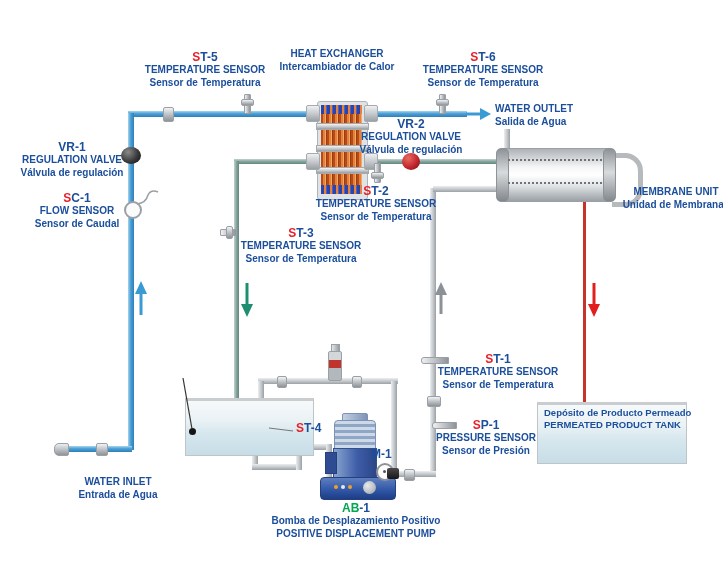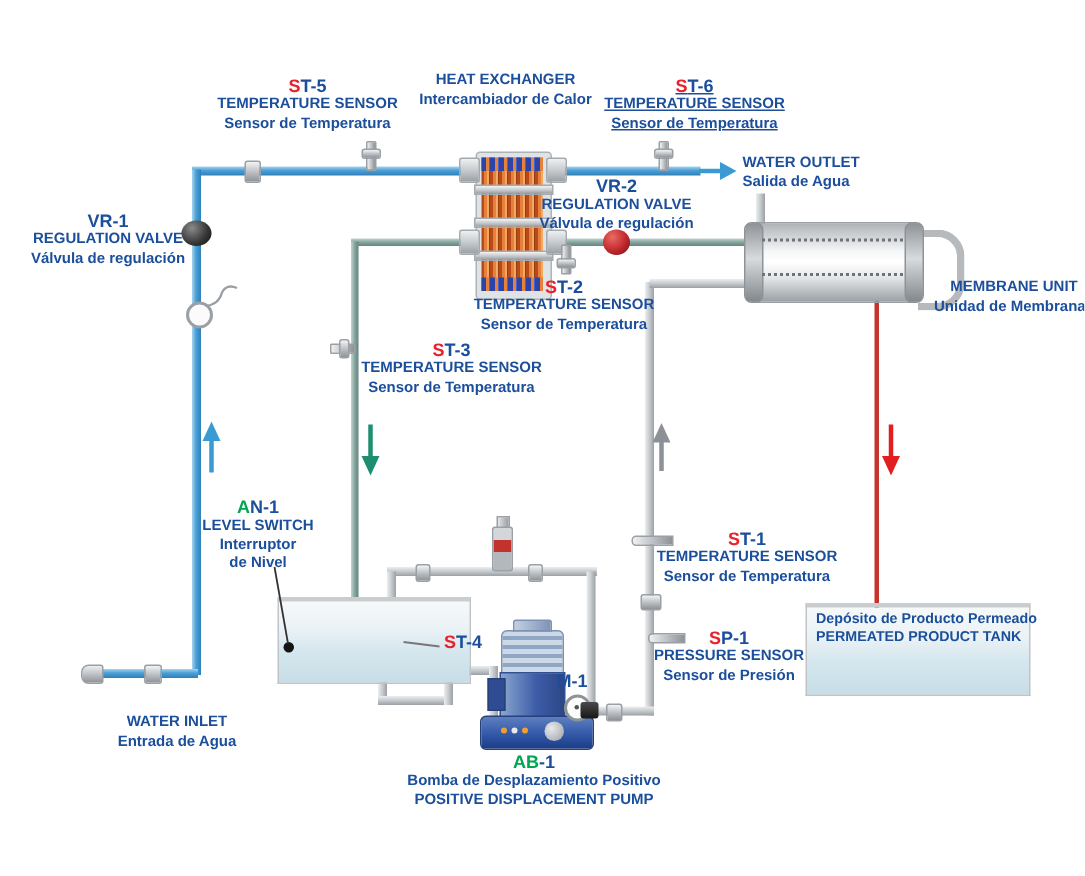--- a/index.html
+++ b/index.html
@@ -180,21 +180,21 @@
     <div class="code"><span class="red">S</span><span>T-5</span></div>
     <div>TEMPERATURE SENSOR</div>
     <div>Sensor de Temperatura</div>
   </div>
 
   <div class="lbl center z7" style="left:337px;top:48px;">
     <div>HEAT EXCHANGER</div>
     <div>Intercambiador de Calor</div>
   </div>
 
-  <div class="lbl center z7" style="left:463px;top:50px;text-decoration:underline;">
+  <div class="lbl center z7" style="left:483px;top:50px;">
     <div class="code"><span class="red">S</span><span>T-6</span></div>
     <div>TEMPERATURE SENSOR</div>
     <div>Sensor de Temperatura</div>
   </div>
 
   <div class="lbl z7" style="left:495px;top:103px;">
     <div>WATER OUTLET</div>
     <div>Salida de Agua</div>
   </div>
 
@@ -203,44 +203,43 @@
     <div>REGULATION VALVE</div>
     <div>Válvula de regulación</div>
   </div>
 
   <div class="lbl center z7" style="left:72px;top:140px;">
     <div class="code">VR-1</div>
     <div>REGULATION VALVE</div>
     <div>Válvula de regulación</div>
   </div>
 
+  <div class="lbl center z7" style="left:77px;top:191px;">
+    <div class="code"><span class="red">S</span><span>C-1</span></div>
+    <div>FLOW SENSOR</div>
+    <div>Sensor de Caudal</div>
+  </div>
 
   <div class="lbl center z7" style="left:376px;top:184px;">
     <div class="code"><span class="red">S</span><span>T-2</span></div>
     <div>TEMPERATURE SENSOR</div>
     <div>Sensor de Temperatura</div>
   </div>
 
   <div class="lbl center z7" style="left:301px;top:226px;">
     <div class="code"><span class="red">S</span><span>T-3</span></div>
     <div>TEMPERATURE SENSOR</div>
     <div>Sensor de Temperatura</div>
   </div>
 
   <div class="lbl center z7" style="left:676px;top:186px;text-align:center;">
     <div>MEMBRANE UNIT</div>
     <div>Unidad de Membranas</div>
   </div>
 
-  <div class="lbl center z7" style="left:172px;top:331px;">
-    <div class="code"><span class="green">A</span><span>N-1</span></div>
-    <div>LEVEL SWITCH</div>
-    <div>Interruptor</div>
-    <div>de Nivel</div>
-  </div>
 
 
 
   <div class="lbl z7" style="left:296px;top:421px;">
     <div class="code"><span class="red">S</span><span>T-4</span></div>
   </div>
 
   <div class="lbl center z7" style="left:498px;top:352px;">
     <div class="code"><span class="red">S</span><span>T-1</span></div>
     <div>TEMPERATURE SENSOR</div>

